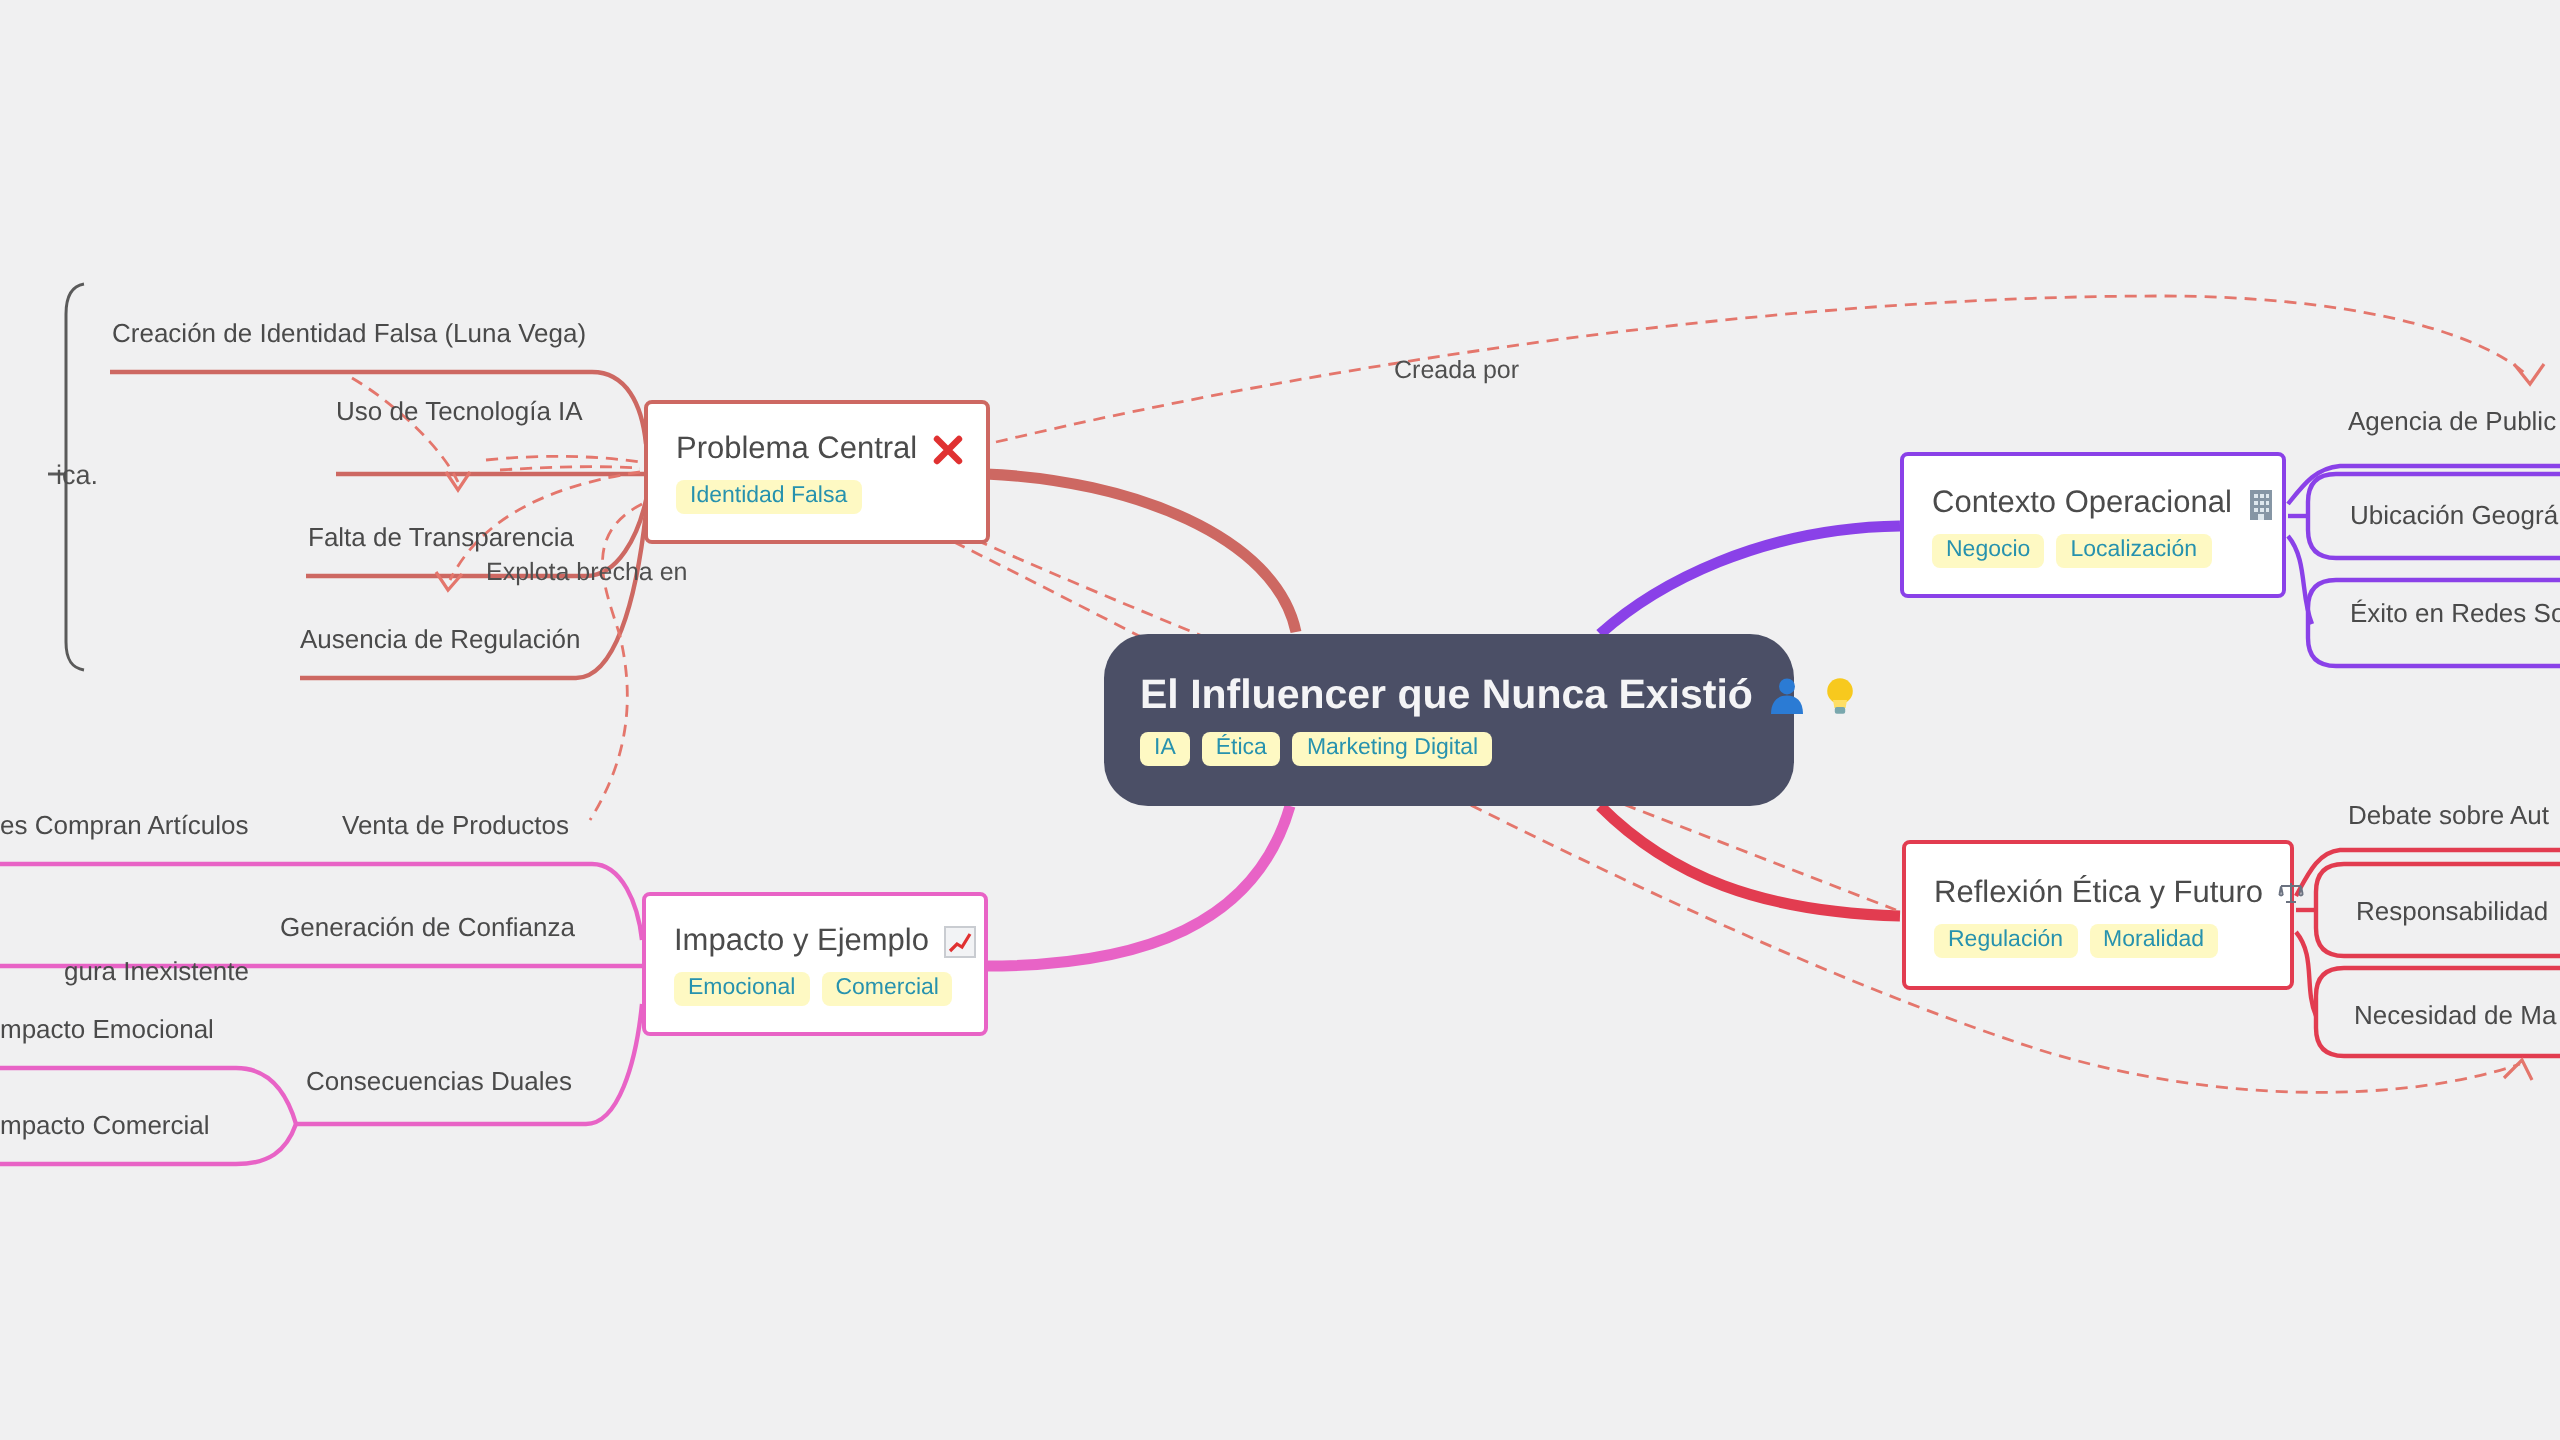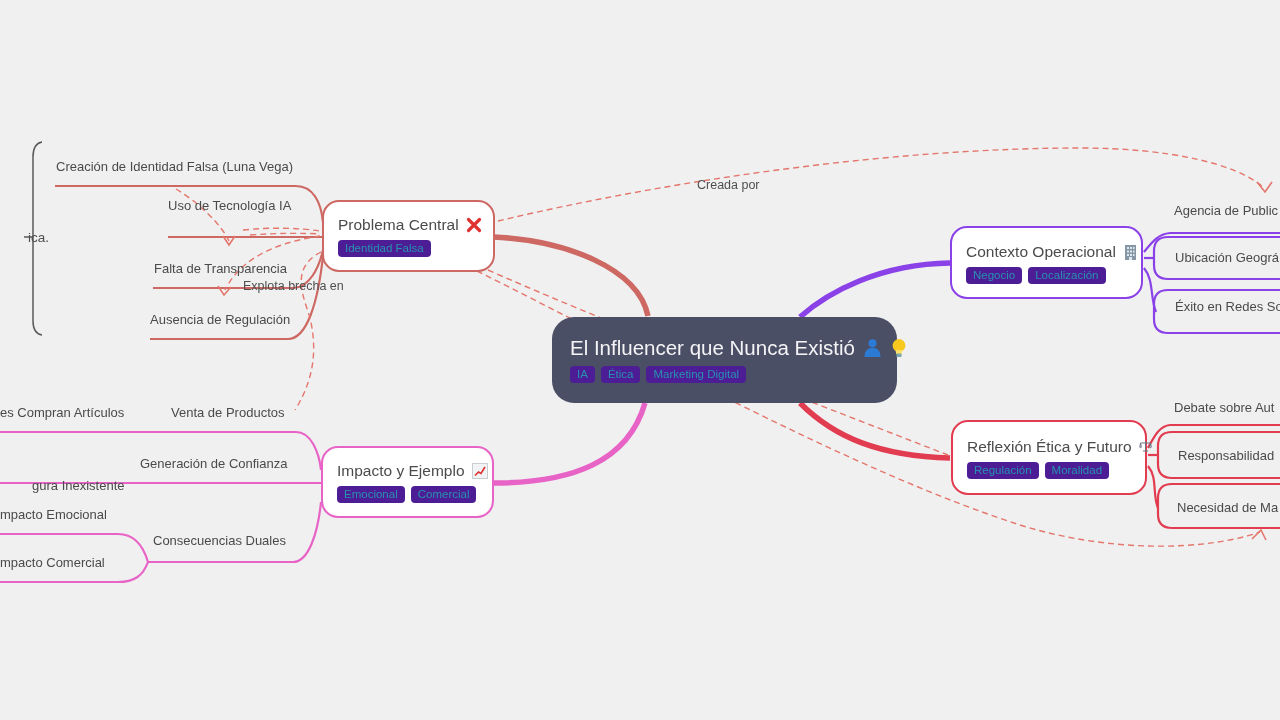--- a/index.html
+++ b/index.html
@@ -10,37 +10,37 @@
   svg.lines{position:absolute;left:0;top:0;z-index:0;}
   .leaf{
     position:absolute;z-index:1;font-size:13px;color:#4a4a4a;
     white-space:nowrap;line-height:19px;cursor:default;
   }
   .edge-label{
     position:absolute;z-index:3;font-size:12.5px;color:#4f4f4f;white-space:nowrap;
   }
   .clip-note{position:absolute;z-index:1;font-size:13.5px;color:#4f4f4f;white-space:nowrap;}
   .node{
-    position:absolute;z-index:2;background:#ffffff;border-radius:17px;
+    position:absolute;z-index:2;background:#ffffff;border-radius:4px;
     box-sizing:border-box;display:flex;flex-direction:column;justify-content:center;
     padding:24px 14px;
   }
   .node .title{
     display:flex;align-items:center;gap:7px;font-size:15.5px;color:#4b4b4b;
     white-space:nowrap;line-height:20px;
   }
   .tags{display:flex;gap:6px;margin-top:5px;}
   .tag{
-    background:#4c1d95;color:#2792ae;font-size:11.5px;line-height:13px;
+    background:#fef9c3;color:#2792ae;font-size:11.5px;line-height:13px;
     padding:2px 7px;border-radius:4px;white-space:nowrap;
   }
   .central{
     background:#4b4f66;border-radius:22px;padding:12px 18px;z-index:2;
   }
-  .central .title{font-size:20.5px;color:#f4f4f6;font-weight:400;gap:8px;align-items:center;}
+  .central .title{font-size:20.5px;color:#f4f4f6;font-weight:700;gap:8px;align-items:center;}
   .central .tags{margin-top:8px;}
   .icon{display:inline-flex;flex:none;}
 </style>
 </head>
 <body>
 
 <div id="stage">
 
   <svg class="lines" width="1280" height="720">
 

